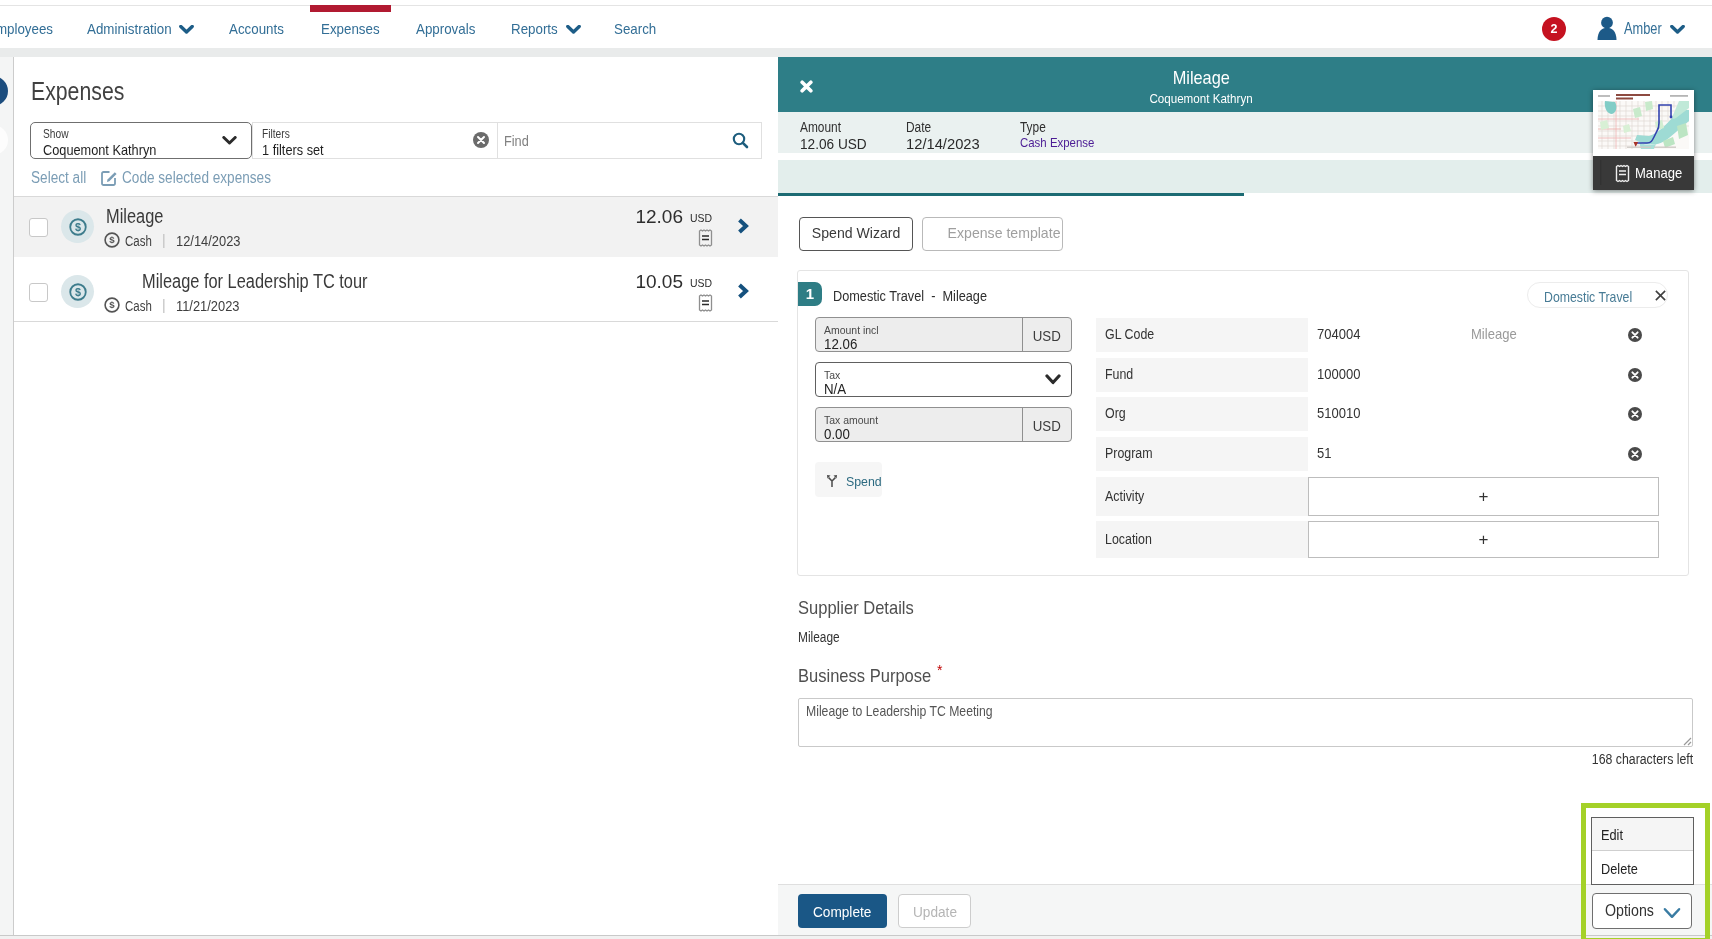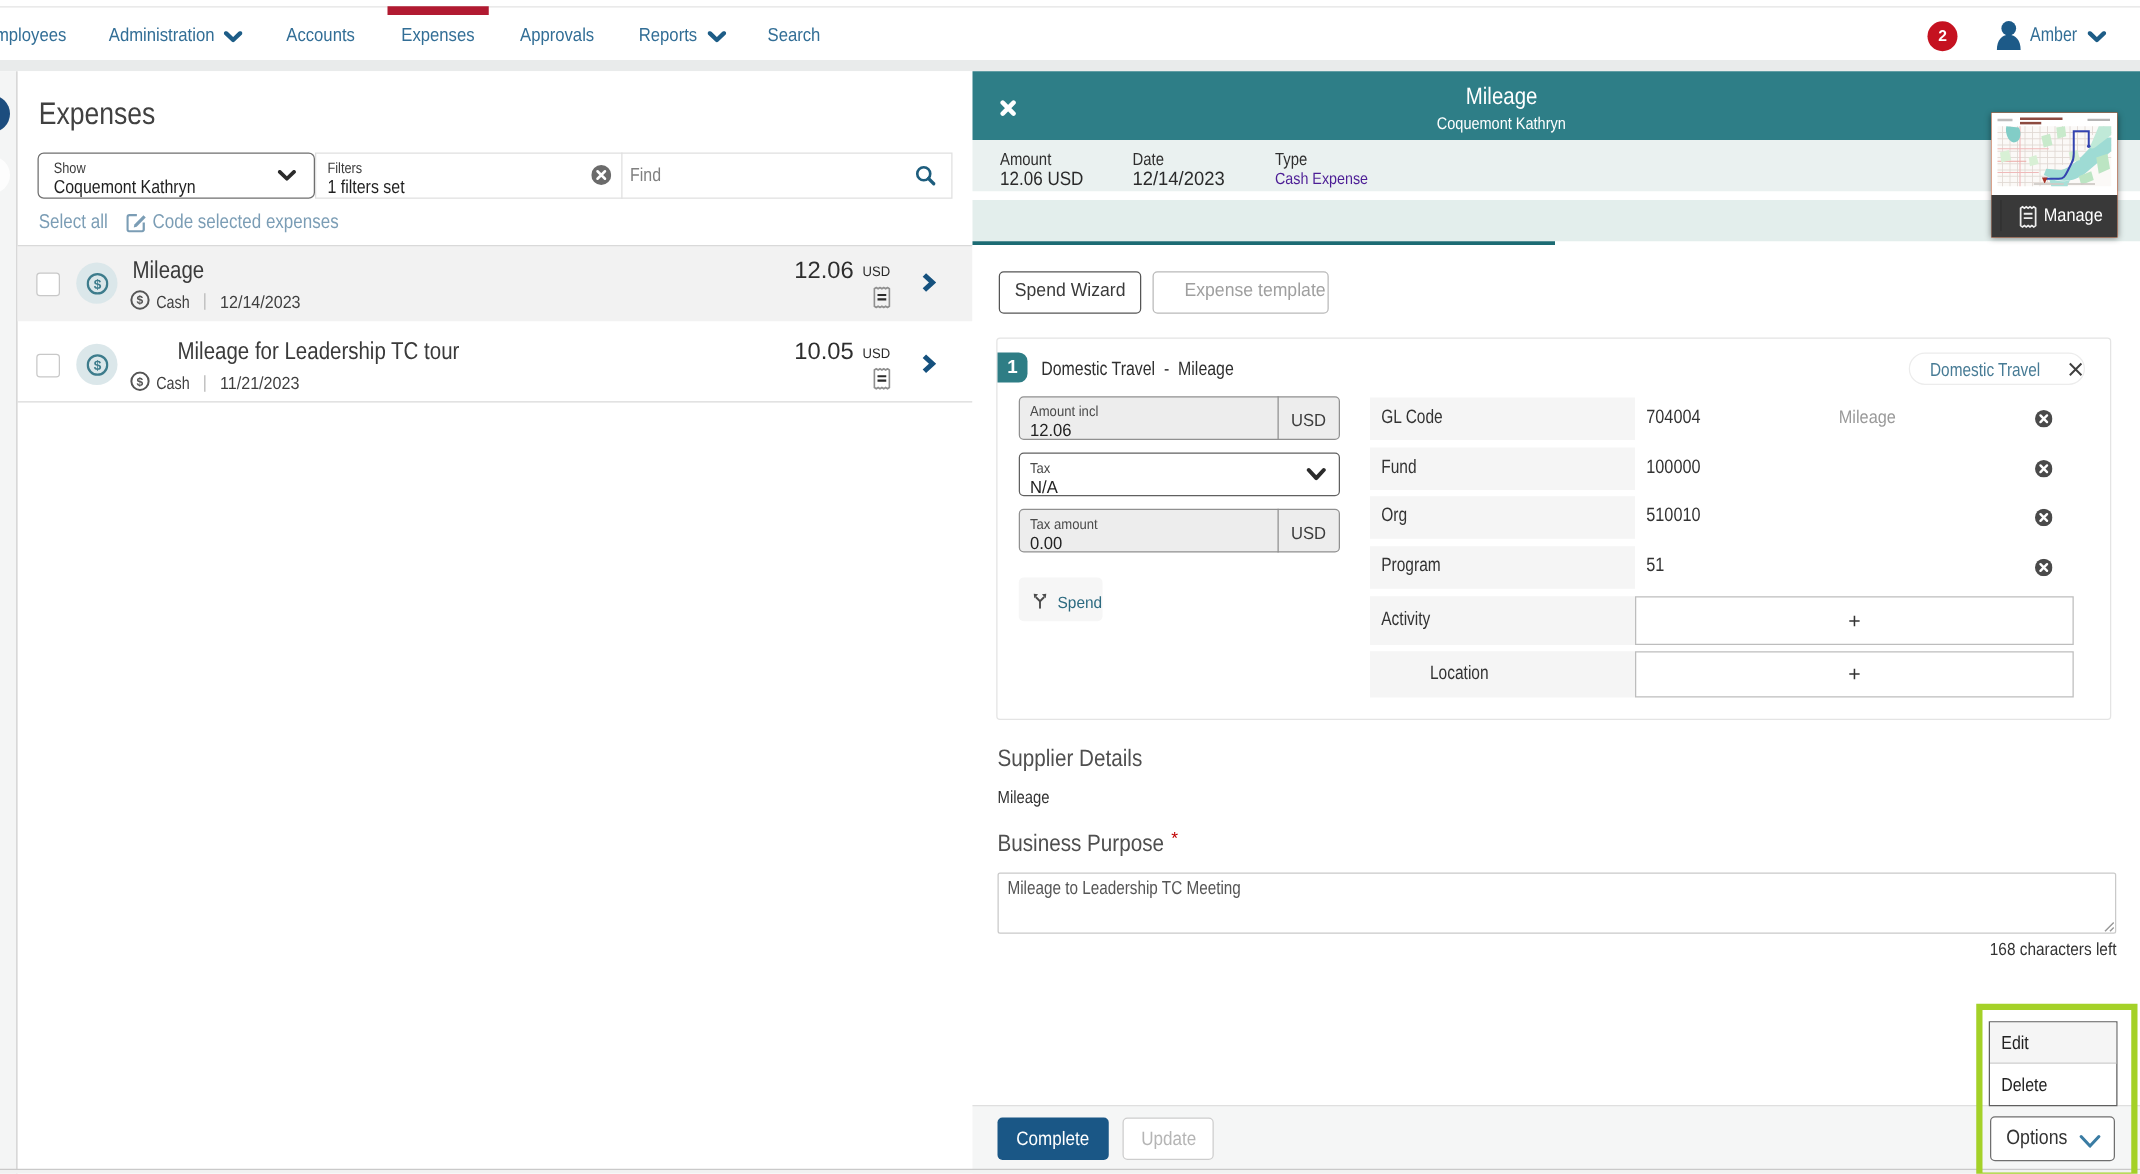--- a/index.html
+++ b/index.html
@@ -233,21 +233,21 @@
   <svg class="abs" style="left:1628px;top:447px;" width="14" height="14" viewBox="0 0 16 16">
       <circle cx="8" cy="8" r="8" fill="#4a4a4a"></circle>
       <path d="M5 5 L11 11 M11 5 L5 11" stroke="#fff" stroke-width="2.2" stroke-linecap="round"></path>
     </svg>
 
   <div class="abs" style="left:1096px;top:477px;width:212px;height:39px;background:#f5f5f5;"></div>
   <div class="abs" style="left:1105px;top:487px;font-size:15.5px;color:#333;"><span class="sx" style="transform:scaleX(0.8);">Activity</span></div>
   <div class="abs" style="left:1308px;top:477px;width:351px;height:39px;border:1px solid #bdbdbd;background:#fff;font-size:17px;color:#333;text-align:center;line-height:37px;">+</div>
 
   <div class="abs" style="left:1096px;top:521px;width:212px;height:37px;background:#f5f5f5;"></div>
-  <div class="abs" style="left:1105px;top:530px;font-size:15.5px;color:#333;margin-left:39px;"><span class="sx" style="transform:scaleX(0.8);">Location</span></div>
+  <div class="abs" style="left:1105px;top:530px;font-size:15.5px;color:#333;"><span class="sx" style="transform:scaleX(0.8);">Location</span></div>
   <div class="abs" style="left:1308px;top:521px;width:351px;height:37px;border:1px solid #bdbdbd;background:#fff;font-size:17px;color:#333;text-align:center;line-height:35px;">+</div>
 
   <div class="abs" style="left:798px;top:597px;font-size:19px;color:#4f4f4f;"><span class="sx" style="transform:scaleX(0.87);">Supplier Details</span></div>
   <div class="abs" style="left:798px;top:629px;font-size:14px;color:#333;"><span class="sx">Mileage</span></div>
 
   <div class="abs" style="left:798px;top:665px;font-size:19px;color:#4f4f4f;"><span class="sx" style="transform:scaleX(0.87);">Business Purpose</span></div>
   <div class="abs" style="left:937px;top:662px;font-size:14px;color:#c00000;">*</div>
   <div class="abs" style="left:798px;top:698px;width:895px;height:49px;border:1px solid #c9c9c9;border-radius:2px;background:#fff;"></div>
   <div class="abs" style="left:806px;top:702px;font-size:15px;color:#555;"><span class="sx" style="transform:scaleX(0.815);">Mileage to Leadership TC Meeting</span></div>
   <svg class="abs" style="left:1683px;top:737px;" width="9" height="9" viewBox="0 0 9 9">

